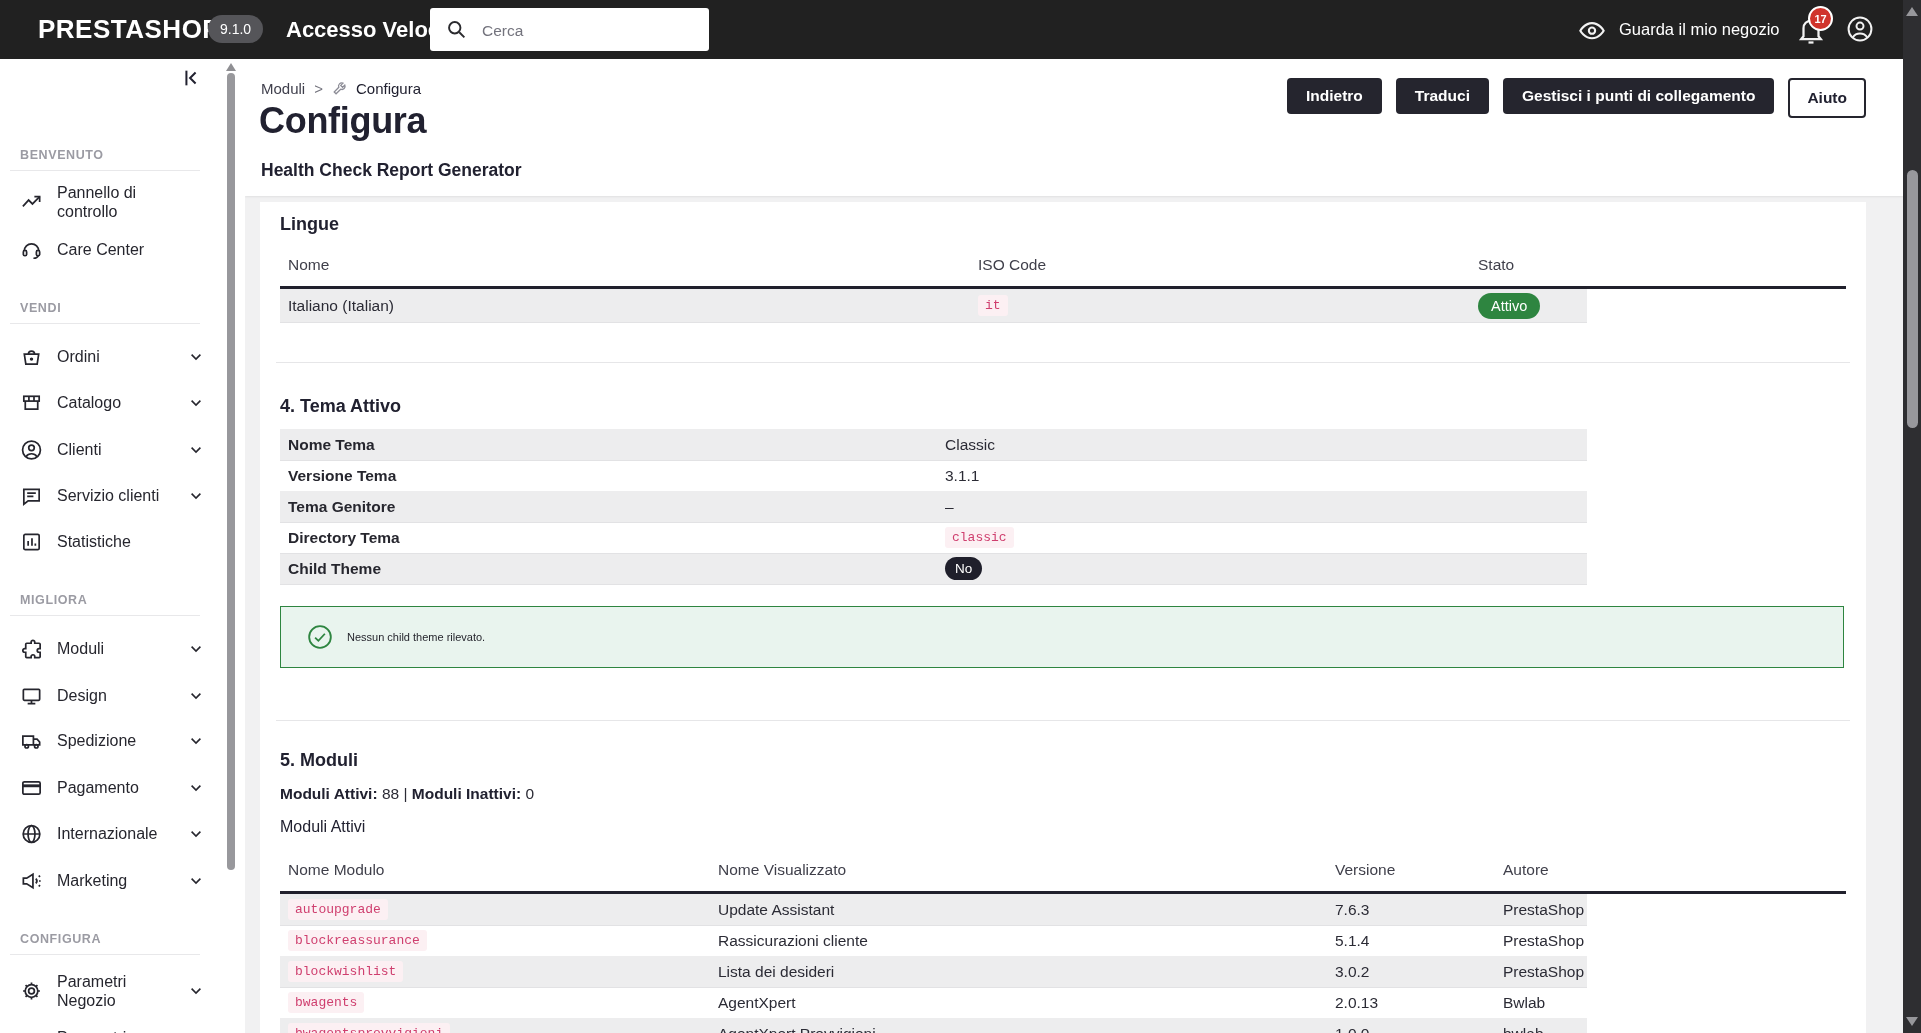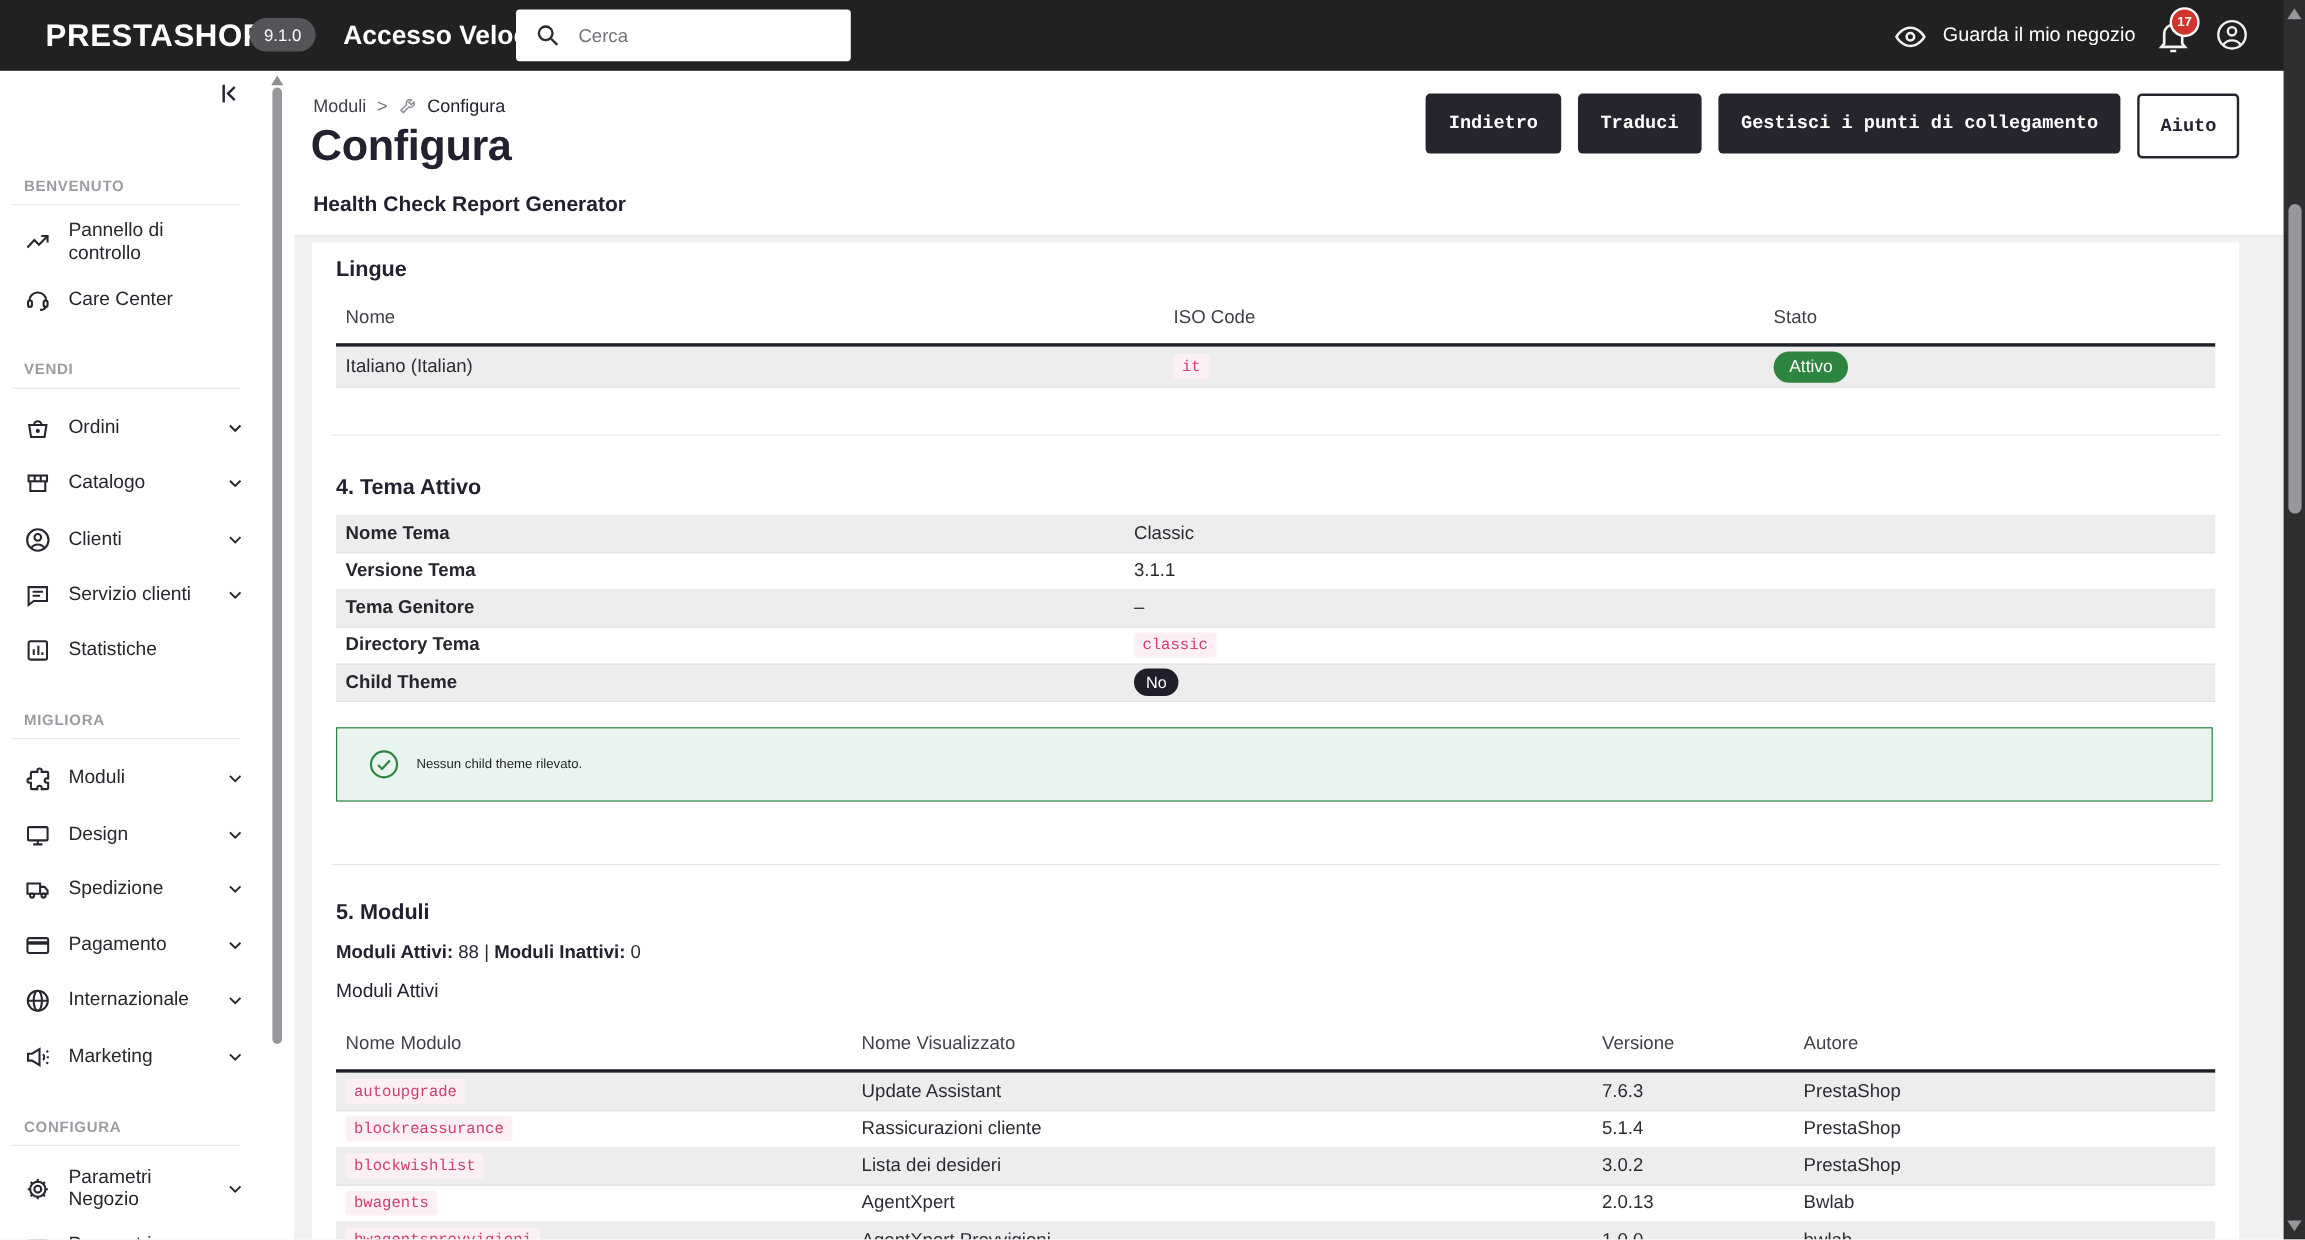--- a/index.html
+++ b/index.html
@@ -44,30 +44,30 @@
   
   .mainhead{position:absolute;left:245px;top:59px;width:1658px;height:137px;background:#fff;
         box-shadow:0 1px 2px rgba(0,0,0,.07);}
   .crumbs{position:absolute;left:16px;top:21px;display:flex;align-items:center;gap:9px;font-size:15px;}
   .crumb-parent{color:#3f3f4c;cursor:pointer;}
   .crumb-sep{color:#73737d;}
   .crumb-cur{color:#212130;}
   .pagetitle{position:absolute;left:14px;top:41px;font-size:36px;font-weight:700;color:#212130;letter-spacing:-.3px;}
   .subtitle{position:absolute;left:16px;top:101px;font-size:17.5px;font-weight:700;color:#212130;}
   .hbtns{position:absolute;right:37px;top:19px;display:flex;gap:14px;}
-  .btn{height:50px;display:flex;align-items:center;padding:0 19px;border-radius:4px;font-size:15.5px;
-        font-weight:600;cursor:pointer;white-space:nowrap;font-family:Liberation Mono, monospace;}
+  .btn{height:36px;display:flex;align-items:center;padding:0 19px;border-radius:4px;font-size:15.5px;
+        font-weight:600;cursor:pointer;white-space:nowrap;}
   .btn-dark{background:#25252e;color:#fff;}
   .btn-light{background:#fff;color:#212130;border:2px solid #25252e;padding:0 17px;}
   
   .card{position:absolute;left:260px;top:202px;width:1606px;height:831px;background:#fff;overflow:hidden;}
   .sect-h{position:absolute;left:20px;font-size:18px;font-weight:700;color:#212130;}
   .thead{position:absolute;left:20px;width:1566px;height:40px;border-bottom:3px solid #20202c;}
   .th{position:absolute;top:0;bottom:3px;display:flex;align-items:center;font-size:15.5px;color:#3f3f4a;}
-  .trow{position:absolute;left:20px;width:1566px;}
+  .trow{position:absolute;left:20px;width:1260px;padding-left:47px;}
   .row-gray{background:#ededee;}
   .row-line{border-bottom:1px solid #e2e2e4;}
   .cell{position:absolute;top:0;bottom:0;display:flex;align-items:center;font-size:15.5px;color:#2b2b35;}
   .cell-b{font-weight:700;color:#26262e;}
   .code{font-family:"Liberation Mono",monospace;font-size:13px;color:#cf3e6e;background:#fcf0f3;
         padding:3px 7px;border-radius:3px;}
   .badge-green{background:#2e8540;color:#fff;font-size:14.5px;padding:5px 13px;border-radius:14px;}
   .badge-dark{background:#1f1f2b;color:#fff;font-size:13.5px;padding:4px 10px;border-radius:12px;}
   .hdiv{position:absolute;left:16px;width:1574px;border-top:1px solid #e6e6e8;}
   .alert-success{position:absolute;left:20px;top:404px;width:1562px;height:60px;background:#e9f4ee;

